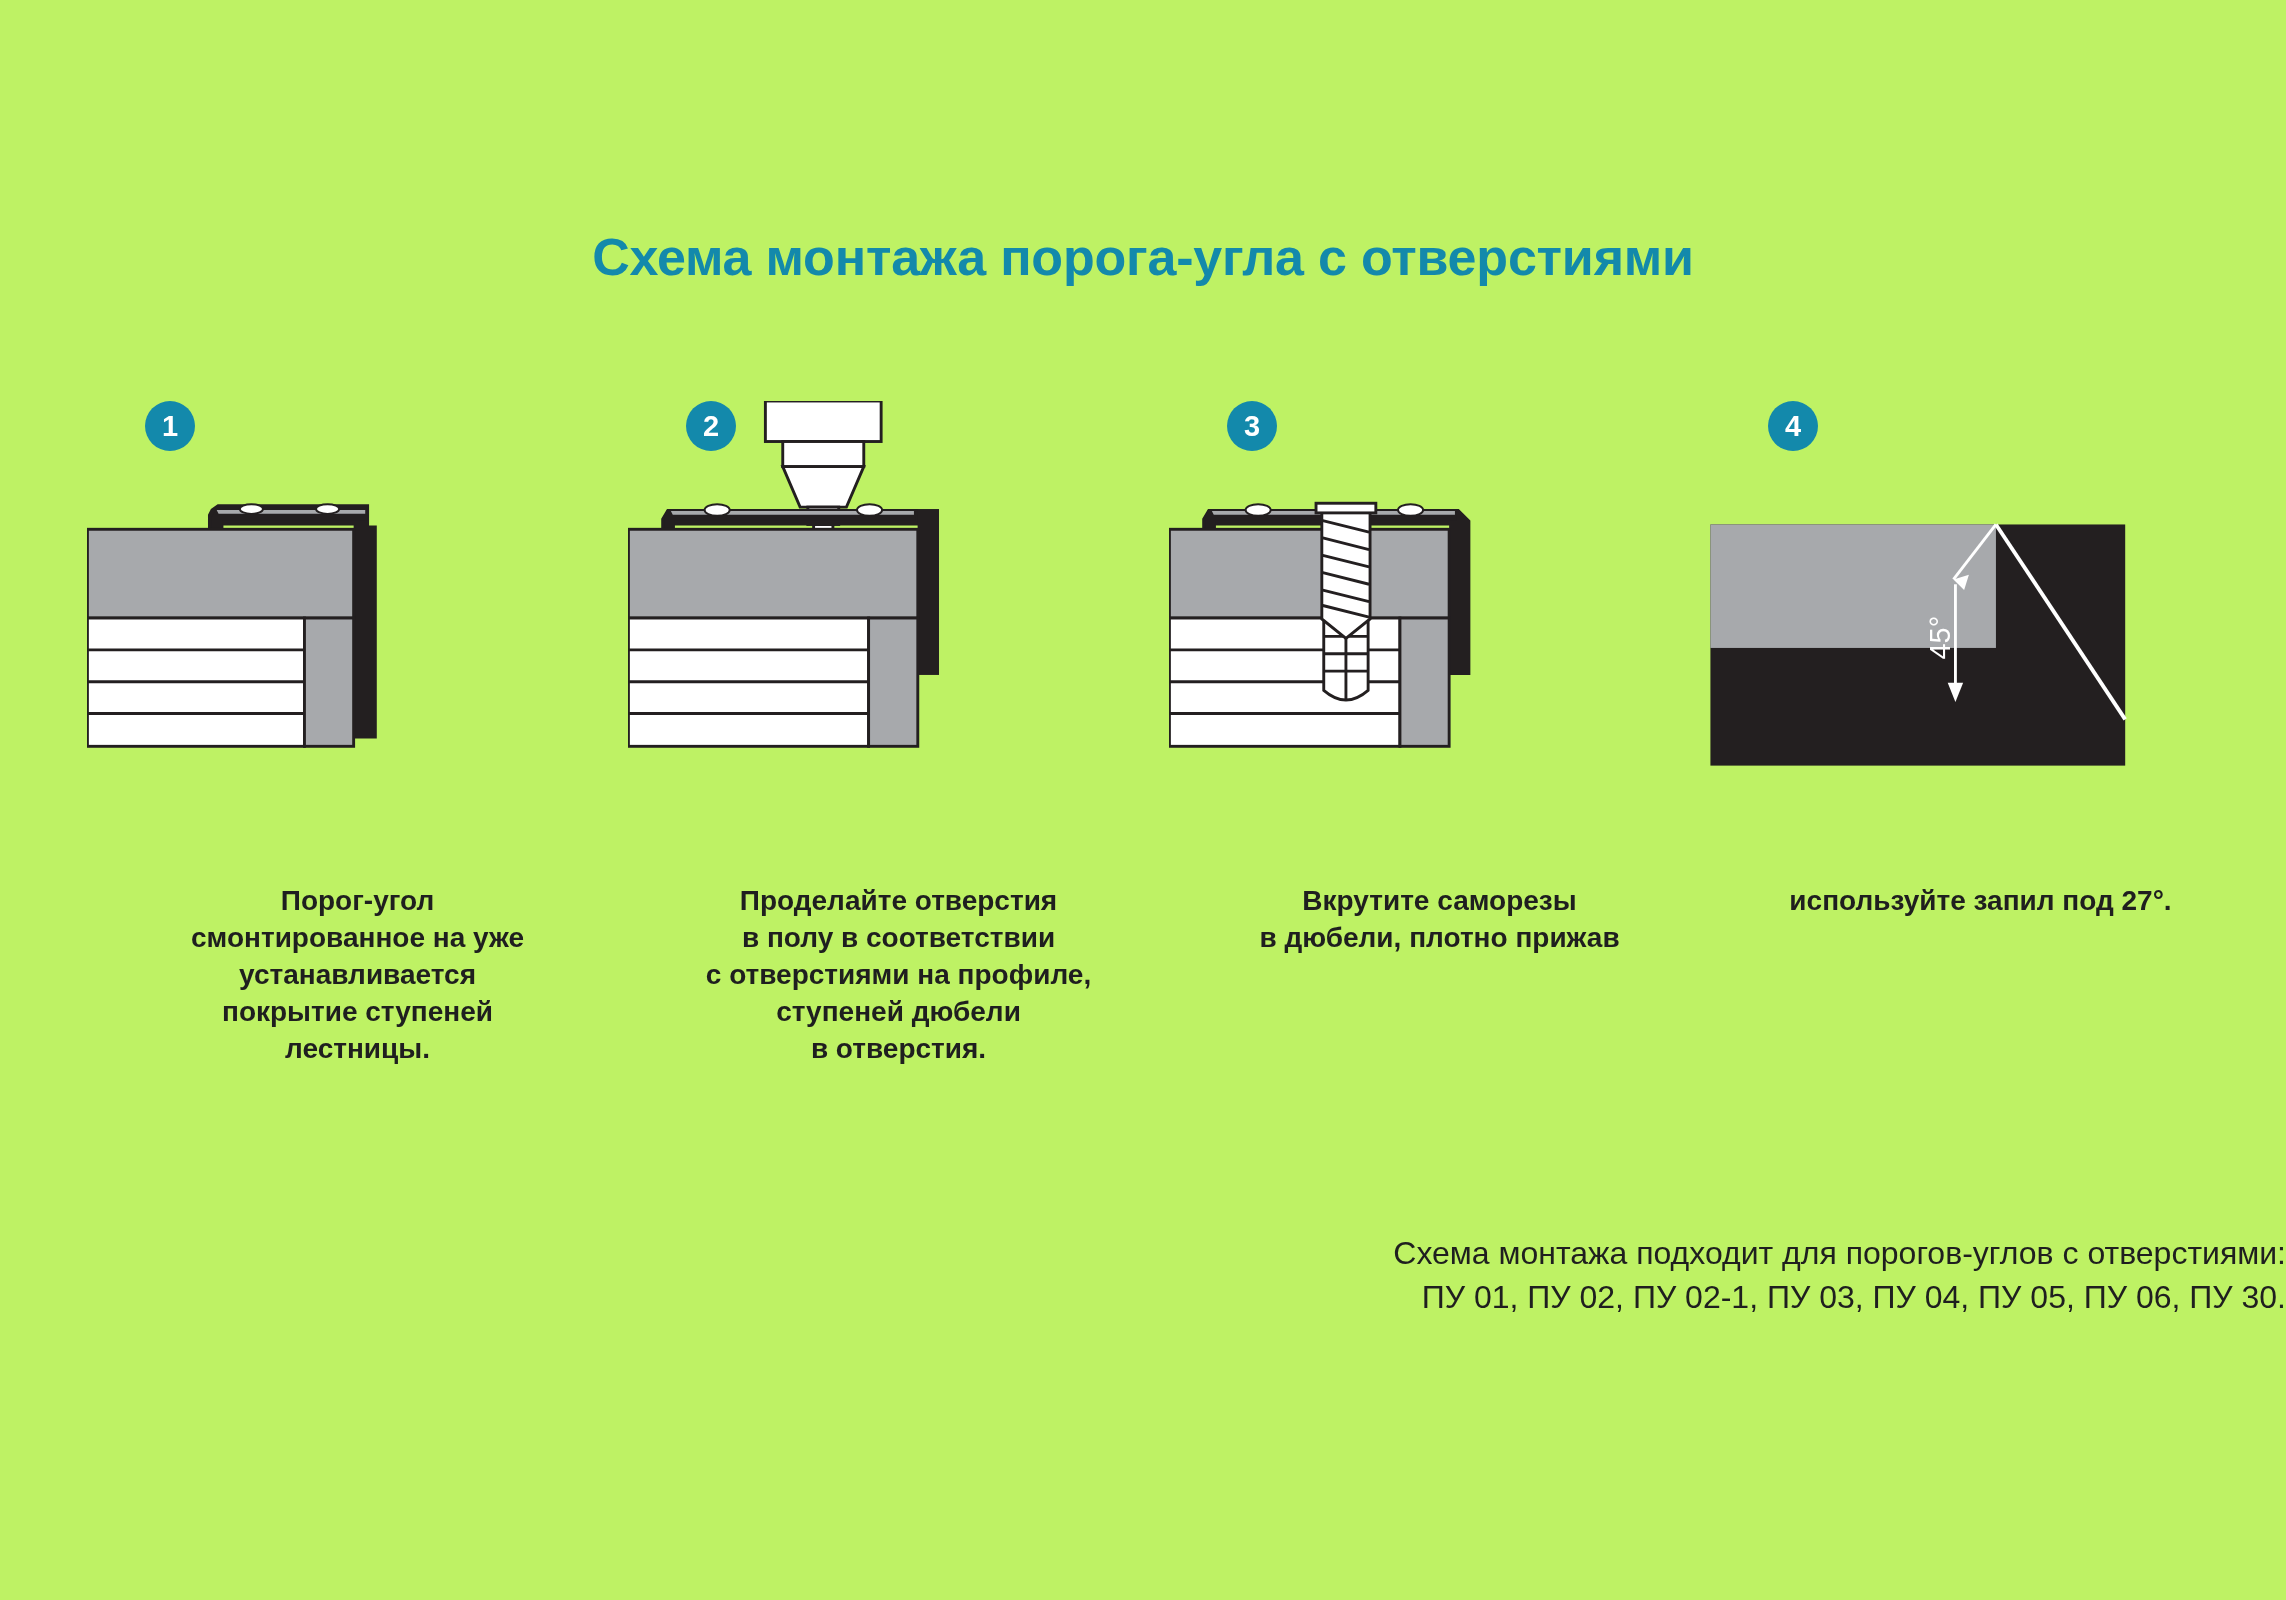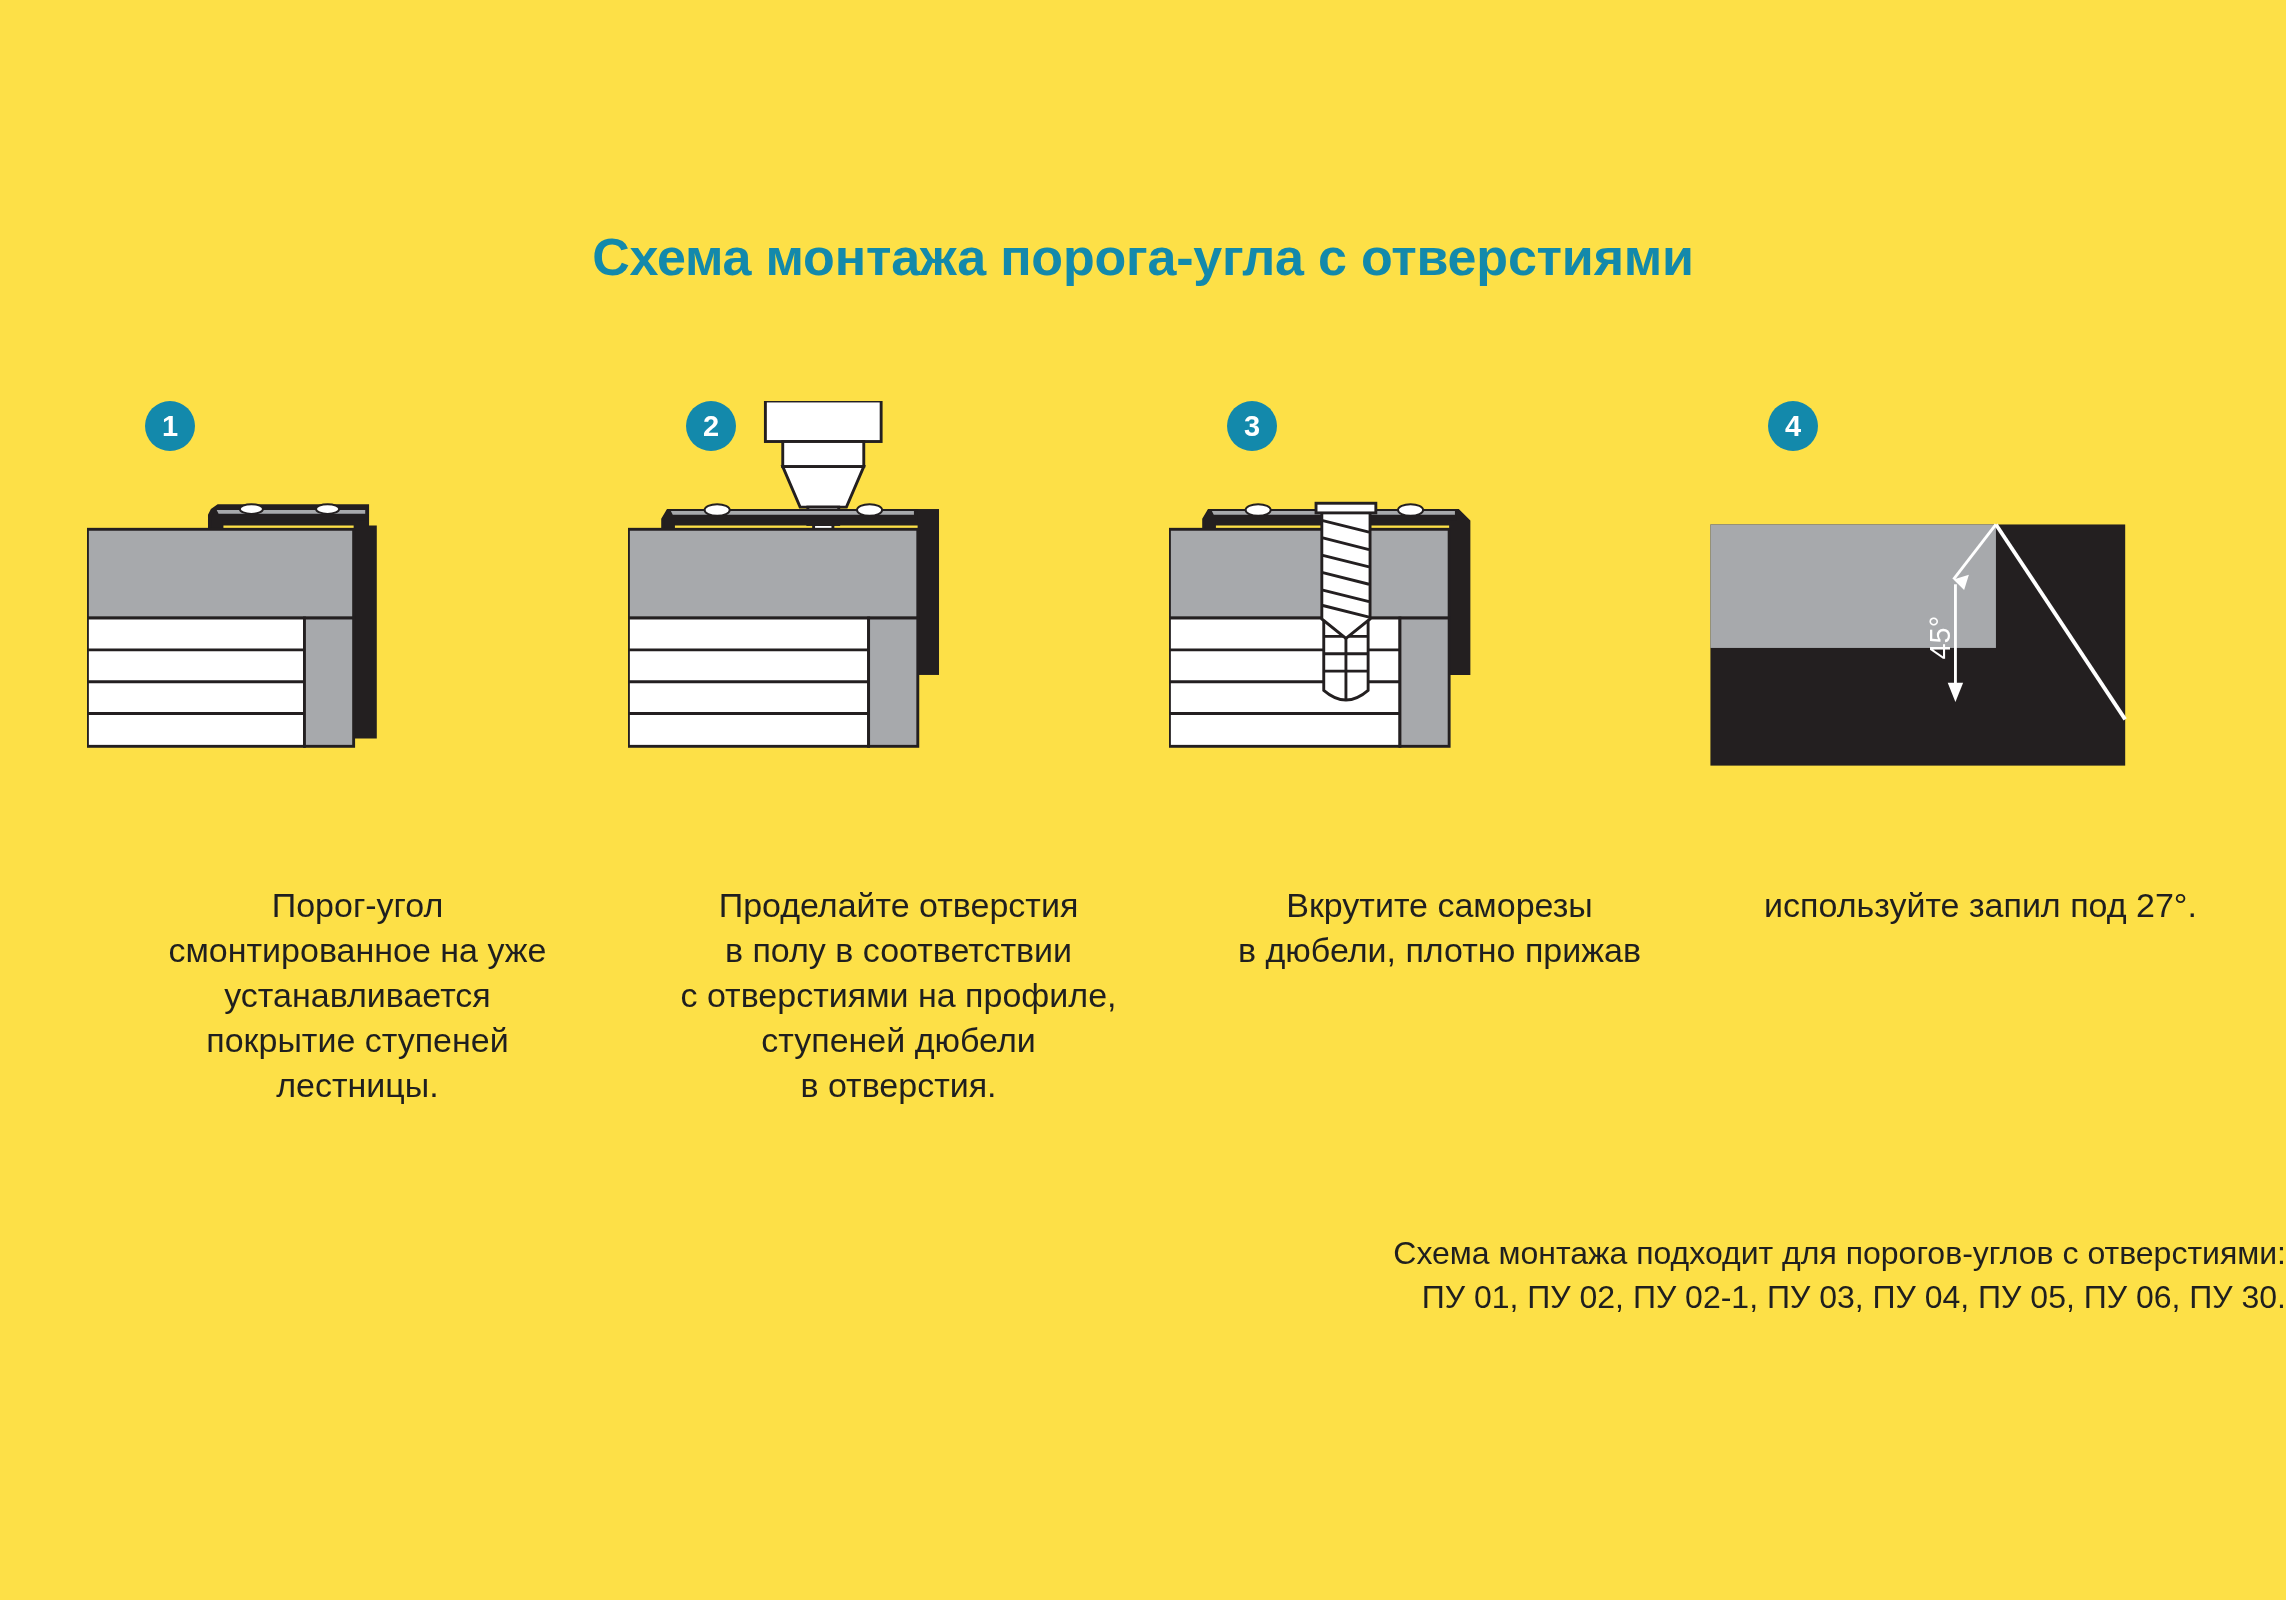--- a/index.html
+++ b/index.html
@@ -11,21 +11,21 @@
     width: 2286px;
     height: 1601px;
     overflow: hidden;
     font-family: "Liberation Sans", sans-serif;
     color: #1a1a1a;
   }
   .page {
     position: relative;
     width: 2286px;
     height: 1601px;
-    background: #fde047;
+    background: #bef264;
   }
   .title {
     position: absolute;
     left: 0;
     top: 227px;
     width: 2286px;
     text-align: center;
     font-size: 52px;
     font-weight: bold;
     color: #1389ab;
@@ -62,25 +62,26 @@
   }
   .art {
     position: relative;
     width: 541px;
     height: 463px;
     margin-top: 0;
   }
   .caption {
     margin-top: 19.3px;
     text-align: center;
-    font-size: 34px;
+    font-size: 28px;
     line-height: 1.32;
     color: #1f1f1f;
     padding: 0 17.4px;
     box-sizing: border-box;
+    font-weight: bold;
   }
   .footer {
     position: absolute;
     left: 0;
     top: 1231px;
     width: 2286px;
     text-align: center;
     font-size: 32px;
     line-height: 1.38;
     color: #1f1f1f;

